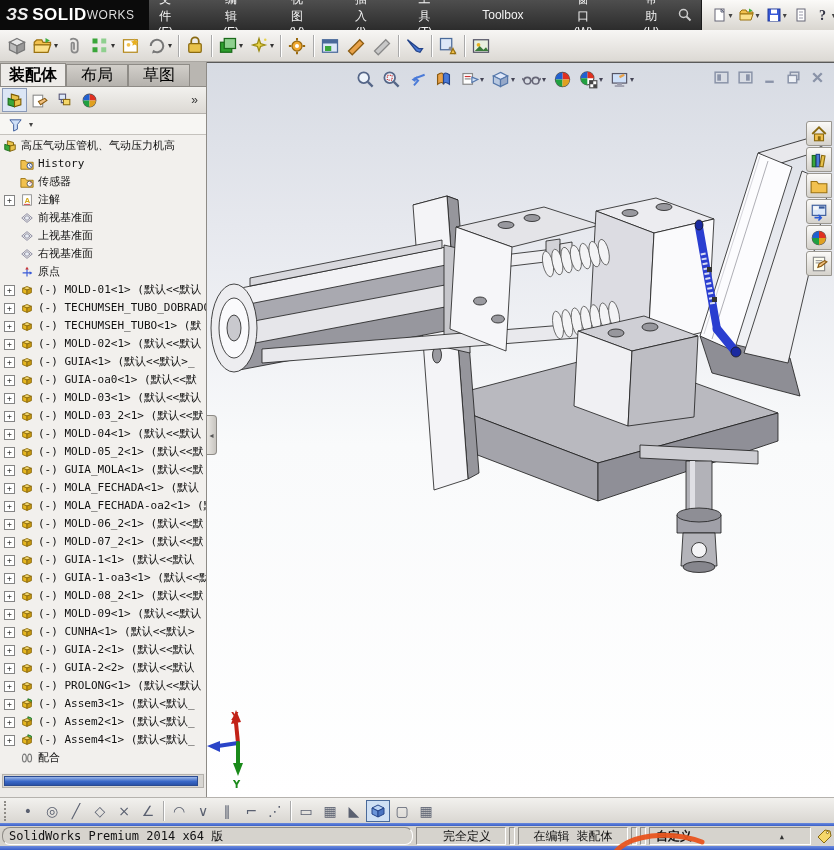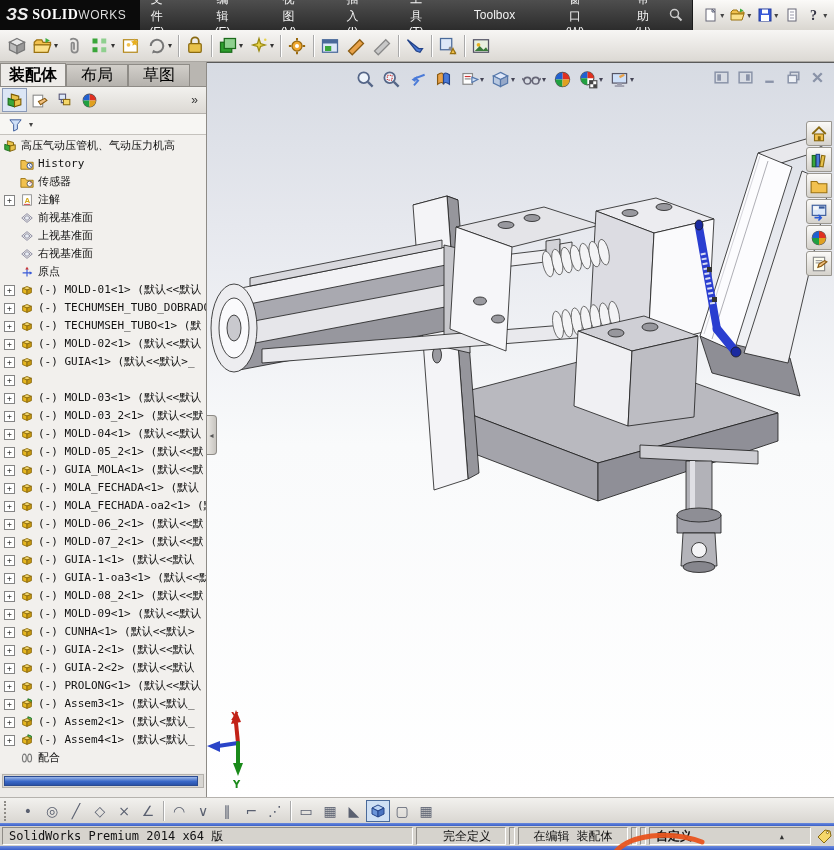--- a/index.html
+++ b/index.html
@@ -5,21 +5,21 @@
   html,body{margin:0;padding:0;background:#555;}
   #app{position:relative;width:834px;height:850px;overflow:hidden;background:#0f766e;
        font-family:"Liberation Sans","DejaVu Sans",sans-serif;font-size:12px;
        box-shadow:0 0 0 1px #3a5fc8;}
   
   .titlebar{position:absolute;left:0;top:0;width:834px;height:30px;display:flex;align-items:stretch;
             background:linear-gradient(#4e4e4e,#2c2c2c);}
   .red-sliver{width:6px;background:#c92a1d;}
   .logo{display:flex;align-items:center;background:#0b0b0b;color:#fff;padding:0 14px 0 6px;white-space:nowrap;}
   .logo .dsmark{font-style:italic;font-weight:bold;font-size:17px;margin-right:4px;color:#eee;}
-  .logo .b1{font-weight:bold;letter-spacing:.5px;font-size:14px;font-family:Liberation Serif, serif;}
+  .logo .b1{font-weight:bold;letter-spacing:.5px;font-size:17px;}
   .logo .b2{font-weight:normal;letter-spacing:.5px;font-size:12px;color:#ddd;}
   .menus{display:flex;align-items:center;color:#f2f2f2;gap:32px;}
   .menus .menu{padding:0 9px;height:30px;display:flex;align-items:center;cursor:default;background:none;border:none;color:#f2f2f2;font-size:12px;font-family:inherit;}
   .searchbtn{display:flex;align-items:center;padding:0 8px;background:none;border:none;}
   .quick{margin-left:auto;display:flex;align-items:center;gap:2px;
          background:linear-gradient(#fbfaf8,#d9d6d0);padding:0 8px;border-left:1px solid #1a1a1a;}
   .qbtn{background:none;border:none;padding:2px;display:flex;align-items:center;cursor:default;}
   .qbtn .dd{font-size:8px;color:#444;margin-left:1px;}
   .winbtns{display:flex;align-items:center;gap:8px;margin-left:10px;}
   .winbtn{background:none;border:none;padding:0;display:flex;align-items:center;}
@@ -77,21 +77,21 @@
   .skbtn.active{border:1px solid #4a6a9a;background:#cfe0f4;}
   .sksep{width:1px;height:20px;background:#aaa;margin:0 3px;box-shadow:1px 0 0 #fff;}
   
   .bluebar{position:absolute;left:0;width:834px;background:linear-gradient(#6a8ade,#3a5fc8);}
   .bluebar.top{top:823px;height:3px;}
   .bluebar.bottom{top:846px;height:4px;}
   .statusbar{position:absolute;left:0;top:826px;width:834px;height:20px;background:#d6d3cd;display:flex;align-items:center;
              font:12px/20px "DejaVu Sans Mono","Liberation Mono",monospace;color:#111;padding:0 2px;box-sizing:border-box;gap:3px;}
   .scell{border:1px solid;border-color:#8e8b86 #fff #fff #8e8b86;height:16px;line-height:16px;padding:0 6px;
          white-space:nowrap;overflow:hidden;background:#d6d3cd;}
-  .scell.grow{flex:1;}
+  .scell.grow{flex:1;border-radius:8px;}
   .scell.mini{width:4px;padding:0;}
   .scell.custom{width:148px;text-align:left;position:relative;font-weight:bold;}
   .scell.custom .caret{font-size:7px;position:absolute;right:26px;top:1px;color:#333;}
   .tagbtn{background:none;border:none;padding:0;margin-left:2px;display:flex;}
   
   #annot{position:absolute;left:598px;top:830px;z-index:20;pointer-events:none;}
 </style>
 </head>
 <body>
 
@@ -482,20 +482,21 @@
         </div>
         <div class="trow">
           <span class="plus">+</span>
           <span class="ticon">
             <svg viewBox="0 0 16 16" width="14" height="14">
               <polygon points="3,6 8,4 13,6 8,8" fill="#f5d76a" stroke="#8a6a10"></polygon>
               <polygon points="3,6 8,8 8,13 3,11" fill="#e8b820" stroke="#8a6a10"></polygon>
               <polygon points="13,6 8,8 8,13 13,11" fill="#c99a10" stroke="#8a6a10"></polygon>
             </svg>
           </span>
+          <span class="tlabel">(-) GUIA-oa0&lt;1&gt; (默认&lt;&lt;默</span>
         </div>
         <div class="trow">
           <span class="plus">+</span>
           <span class="ticon">
             <svg viewBox="0 0 16 16" width="14" height="14">
               <polygon points="3,6 8,4 13,6 8,8" fill="#f5d76a" stroke="#8a6a10"></polygon>
               <polygon points="3,6 8,8 8,13 3,11" fill="#e8b820" stroke="#8a6a10"></polygon>
               <polygon points="13,6 8,8 8,13 13,11" fill="#c99a10" stroke="#8a6a10"></polygon>
             </svg>
           </span>

